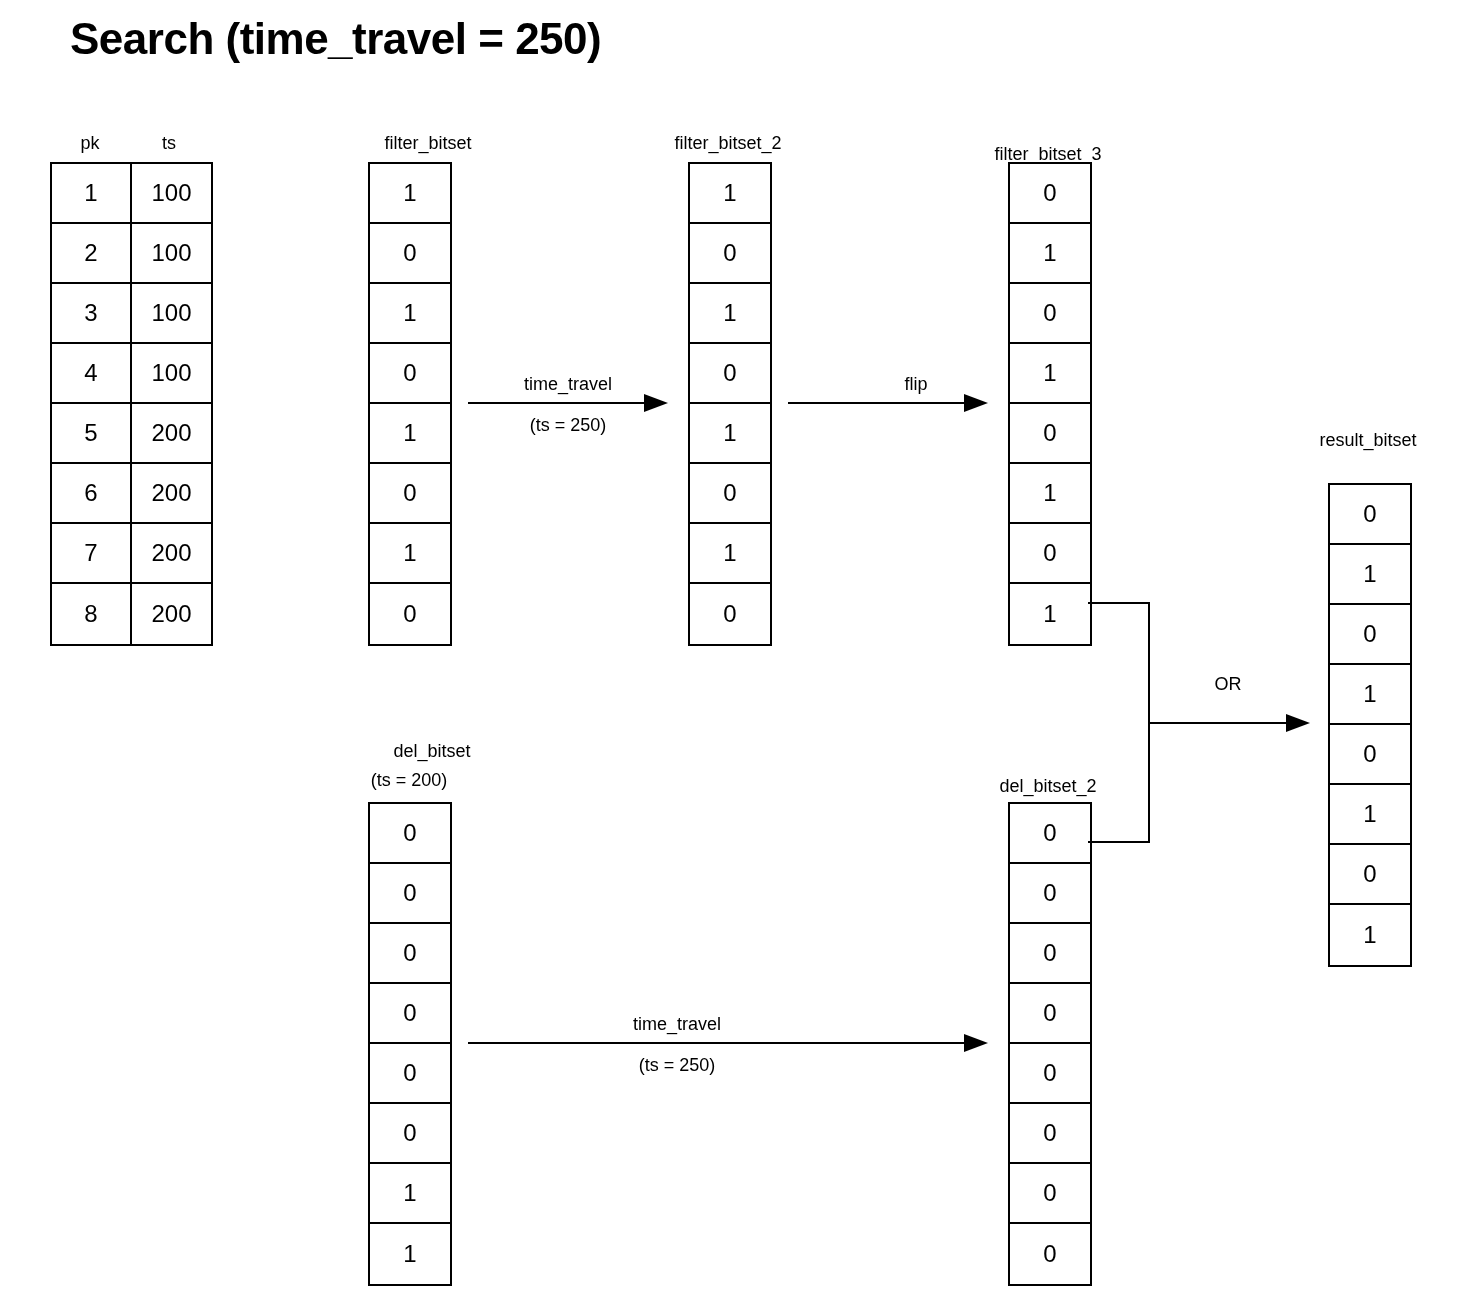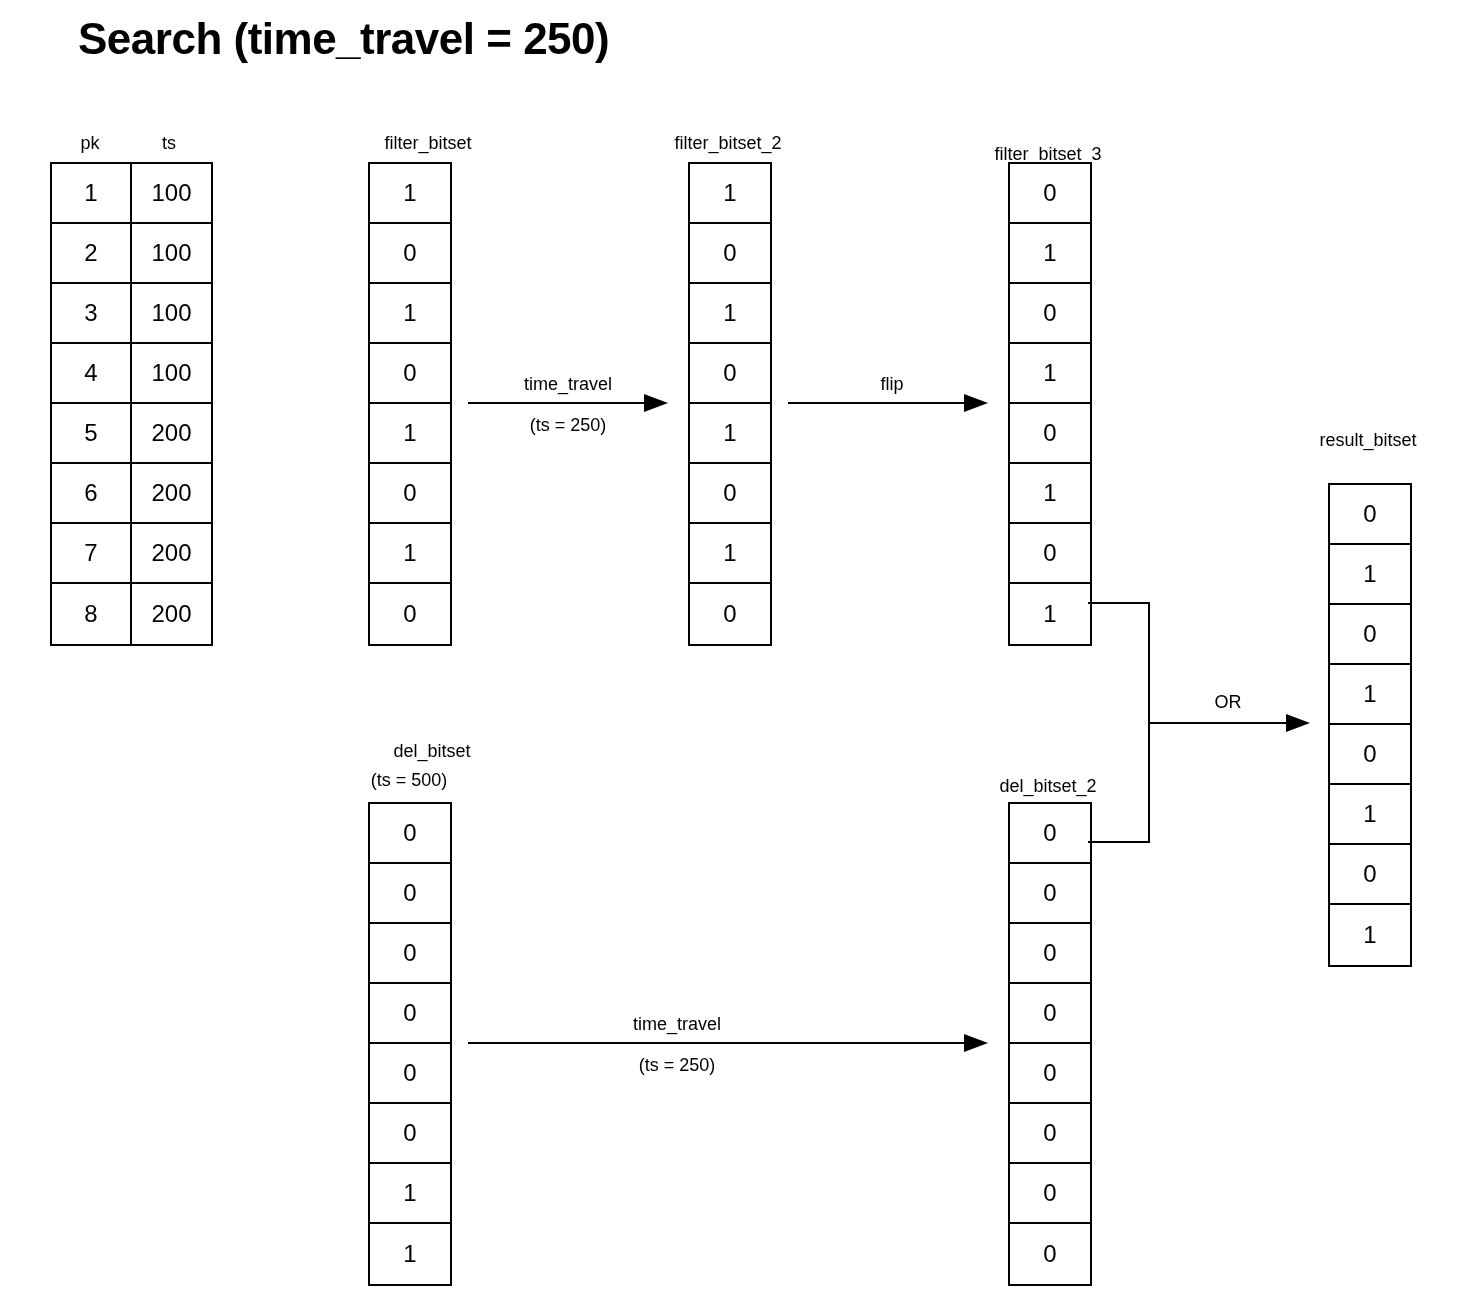--- a/index.html
+++ b/index.html
@@ -17,21 +17,20 @@
     overflow: hidden;
   }
   .title {
     position: absolute;
     left: 70px;
     top: 14px;
     font-size: 44px;
     font-weight: 700;
     letter-spacing: -0.5px;
     white-space: nowrap;
-    margin-left: 8px;
   }
   .lbl {
     position: absolute;
     transform: translate(-50%, -50%);
     font-size: 18px;
     line-height: 1.15;
     white-space: nowrap;
   }
   
   .pkts {
@@ -137,21 +136,21 @@
     <div class="cell">1</div>
     <div class="cell">0</div>
     <div class="cell">1</div>
     <div class="cell">0</div>
     <div class="cell">1</div>
     <div class="cell">0</div>
     <div class="cell">1</div>
   </div>
 
   <div class="lbl" style="left:432px;top:751px">del_bitset</div>
-  <div class="lbl" style="left:409px;top:780px">(ts = 500)</div>
+  <div class="lbl" style="left:409px;top:780px">(ts = 200)</div>
   <div class="bitset" style="left:368px;top:802px">
     <div class="cell">0</div>
     <div class="cell">0</div>
     <div class="cell">0</div>
     <div class="cell">0</div>
     <div class="cell">0</div>
     <div class="cell">0</div>
     <div class="cell">1</div>
     <div class="cell">1</div>
   </div>
@@ -175,24 +174,24 @@
     <div class="cell">0</div>
     <div class="cell">1</div>
     <div class="cell">0</div>
     <div class="cell">1</div>
     <div class="cell">0</div>
     <div class="cell">1</div>
   </div>
 
   <div class="lbl" style="left:568px;top:384px">time_travel</div>
   <div class="lbl" style="left:568px;top:425px">(ts = 250)</div>
-  <div class="lbl" style="left:892px;top:384px">flip</div>
+  <div class="lbl" style="left:916px;top:384px">flip</div>
   <div class="lbl" style="left:677px;top:1024px">time_travel</div>
   <div class="lbl" style="left:677px;top:1065px">(ts = 250)</div>
-  <div class="lbl" style="left:1228px;top:702px">OR</div>
+  <div class="lbl" style="left:1228px;top:684px">OR</div>
 
   <svg class="overlay" width="1466" height="1302" viewBox="0 0 1466 1302">
 
     <line x1="468" y1="403" x2="646" y2="403" stroke="#000000" stroke-width="2"></line>
     <polygon points="668,403 644,394 644,412" fill="#000000"></polygon>
 
     <line x1="788" y1="403" x2="966" y2="403" stroke="#000000" stroke-width="2"></line>
     <polygon points="988,403 964,394 964,412" fill="#000000"></polygon>
 
     <line x1="468" y1="1043" x2="966" y2="1043" stroke="#000000" stroke-width="2"></line>

